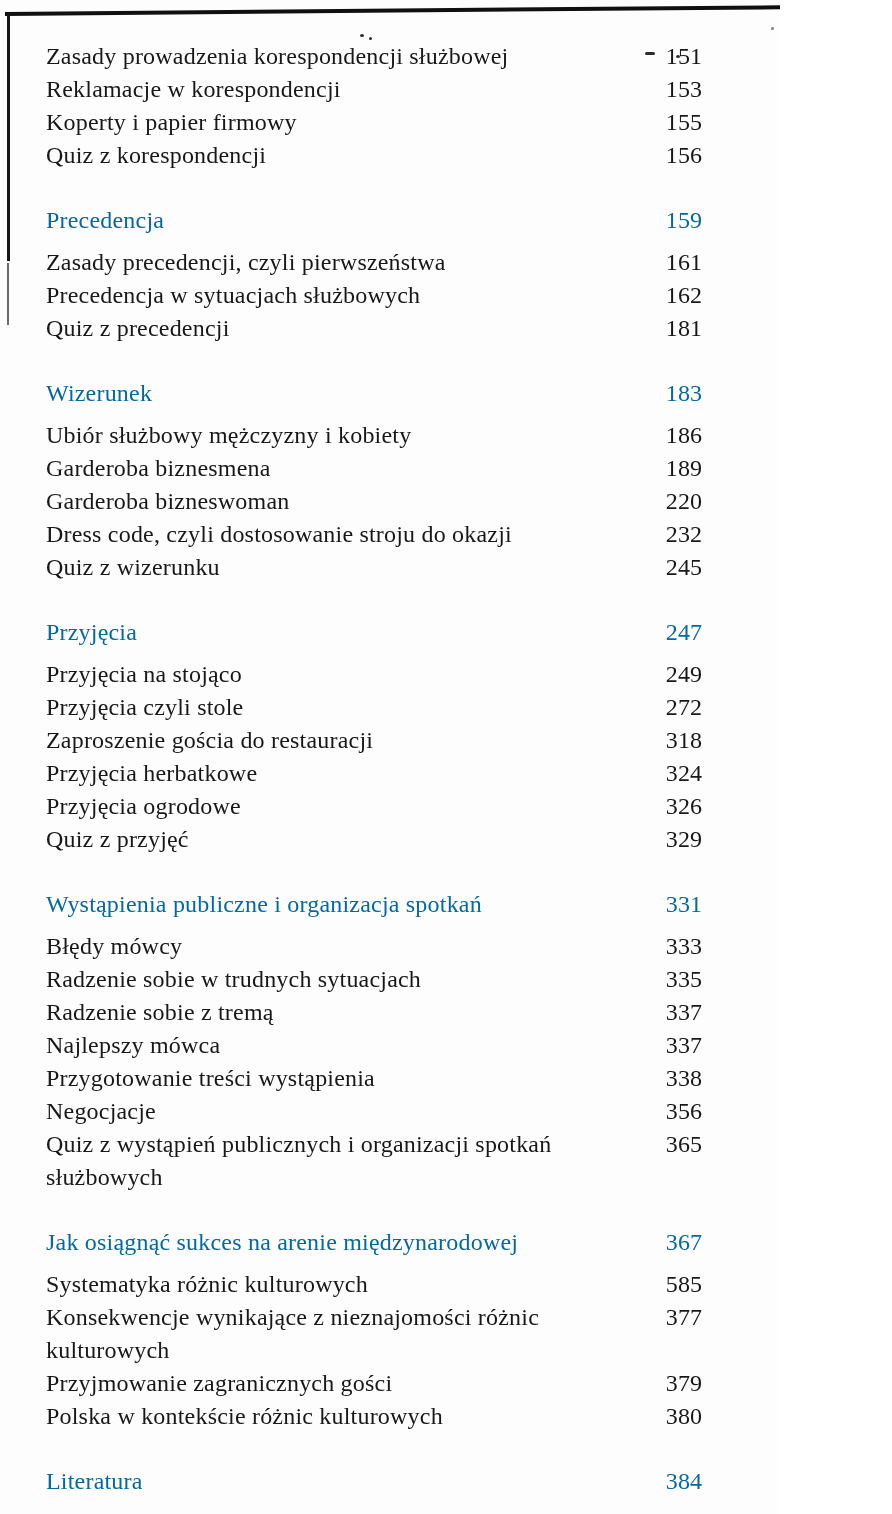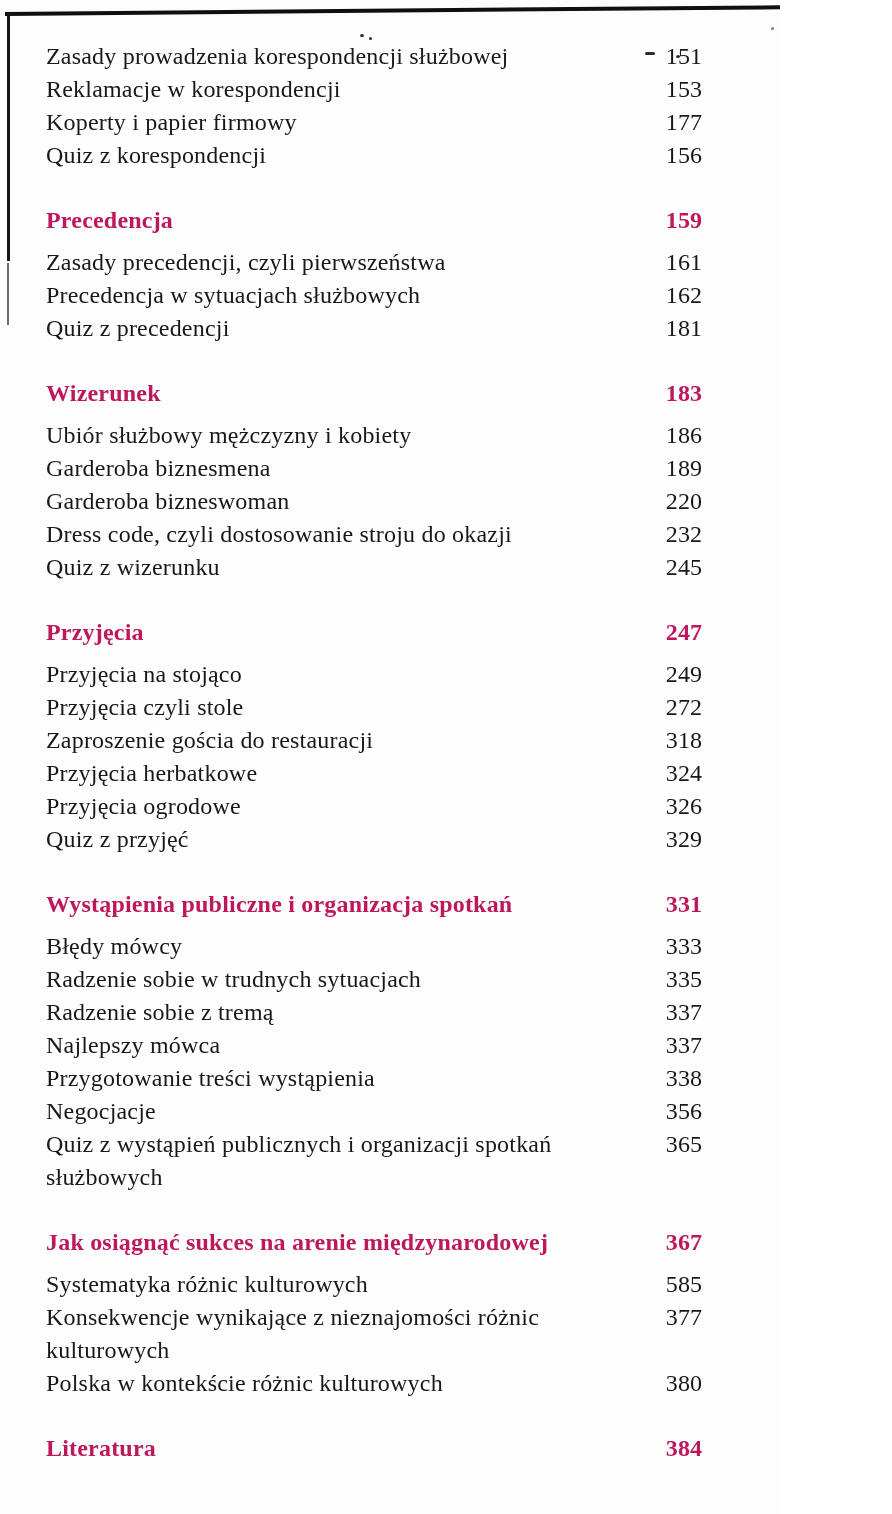--- a/index.html
+++ b/index.html
@@ -72,22 +72,22 @@
     line-height: 33px;
     letter-spacing: 0.2px;
   }
   .toc-row .title { padding-right: 20px; }
   .toc-row .pageno {
     flex: 0 0 auto;
     text-align: center;
     min-width: 52px;
   }
   .heading-row {
-    font-weight: 700;
-    color: #be185d;
+    font-weight: 400;
+    color: #0369a1;
     margin-bottom: 9px;
     margin-top: 32px;
   }
 </style>
 </head>
 <body>
 
 <div class="page">
   <div class="top-border"></div>
   <div class="left-border"></div>
@@ -107,21 +107,21 @@
     <span class="pageno">151</span>
   </div>
 
   <div class="toc-row">
     <span class="title">Reklamacje w korespondencji</span>
     <span class="pageno">153</span>
   </div>
 
   <div class="toc-row">
     <span class="title">Koperty i papier firmowy</span>
-    <span class="pageno">177</span>
+    <span class="pageno">155</span>
   </div>
 
   <div class="toc-row">
     <span class="title">Quiz z korespondencji</span>
     <span class="pageno">156</span>
   </div>
 </div>
   </section>
 
   <section class="toc-section">
@@ -271,20 +271,24 @@
   <div class="toc-row">
     <span class="title">Systematyka różnic kulturowych</span>
     <span class="pageno">585</span>
   </div>
 
   <div class="toc-row">
     <span class="title">Konsekwencje wynikające z nieznajomości różnic kulturowych</span>
     <span class="pageno">377</span>
   </div>
 
+  <div class="toc-row">
+    <span class="title">Przyjmowanie zagranicznych gości</span>
+    <span class="pageno">379</span>
+  </div>
 
   <div class="toc-row">
     <span class="title">Polska w kontekście różnic kulturowych</span>
     <span class="pageno">380</span>
   </div>
 
 </div>
   </section>
 
   <section class="toc-section">

